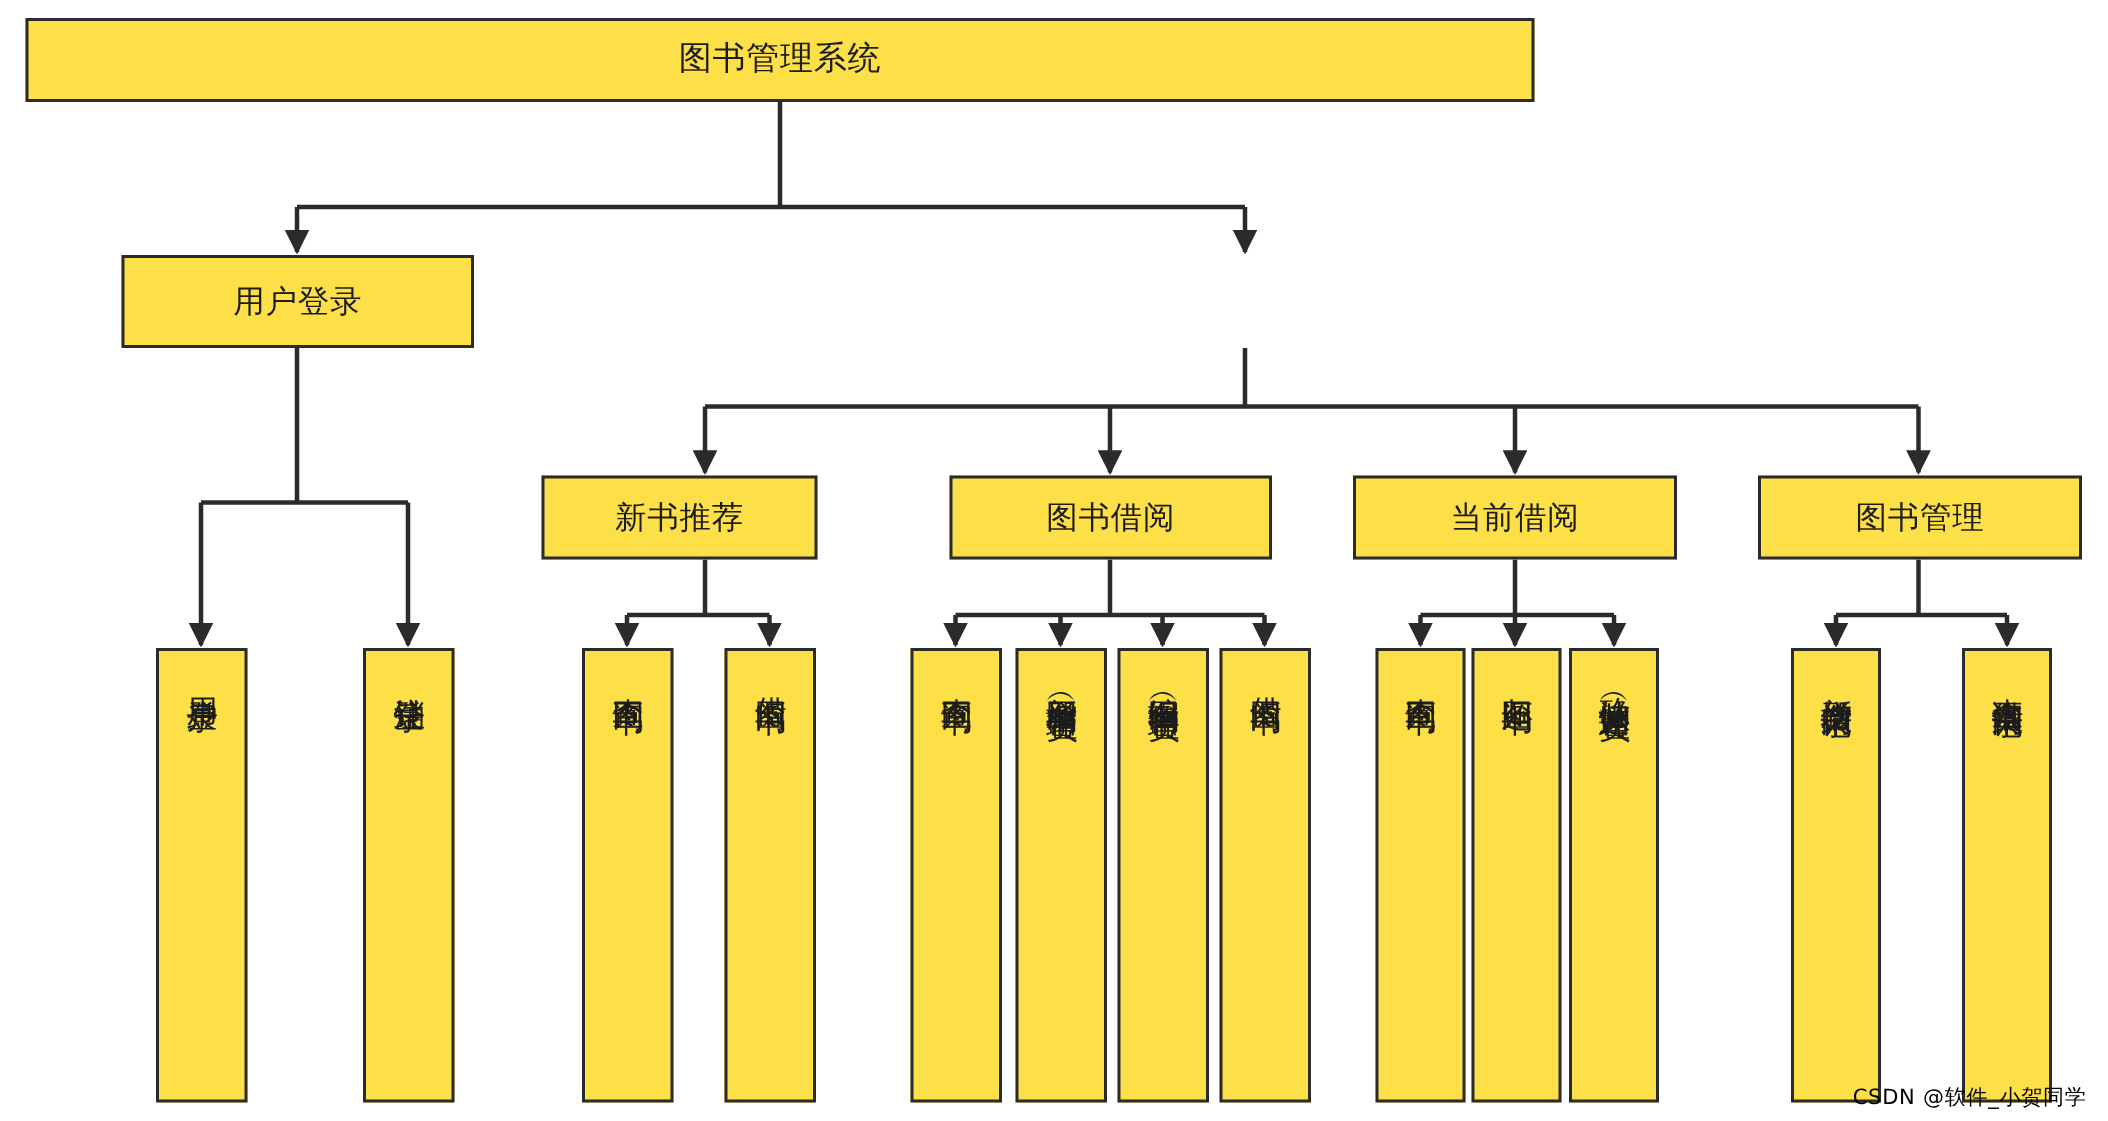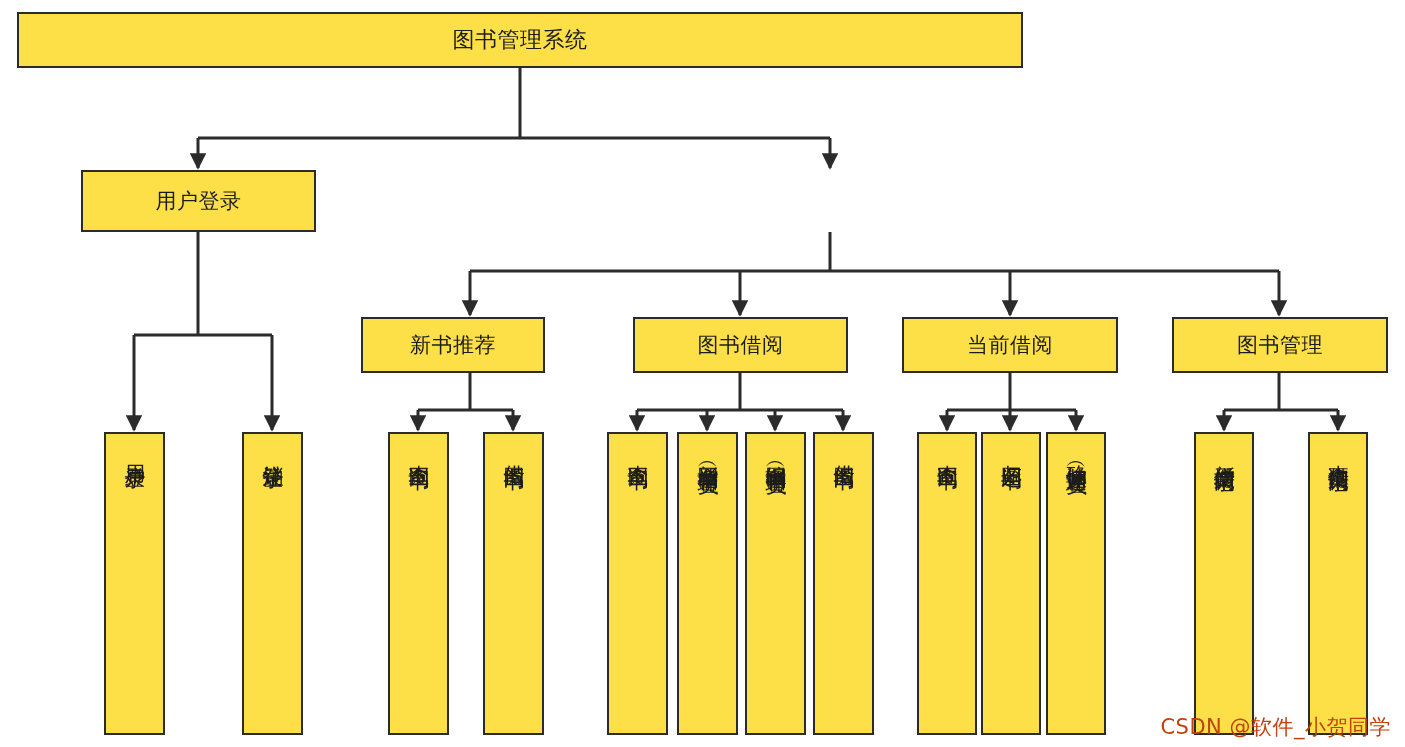--- a/index.html
+++ b/index.html
@@ -60,22 +60,22 @@
     font-size: 21px;
     letter-spacing: 1.5px;
   }
   .node.root .node-label {
     font-size: 22px;
   }
   .watermark {
     position: absolute;
     right: 14px;
     bottom: 6px;
-    font-size: 21px;
-    color: #c2410c;
+    font-size: 14px;
+    color: #000000;
     white-space: nowrap;
     letter-spacing: 0.5px;
     margin-top: 41px;
   }
 </style>
 </head>
 <body>
 
 <div id="diagram-root">
 

